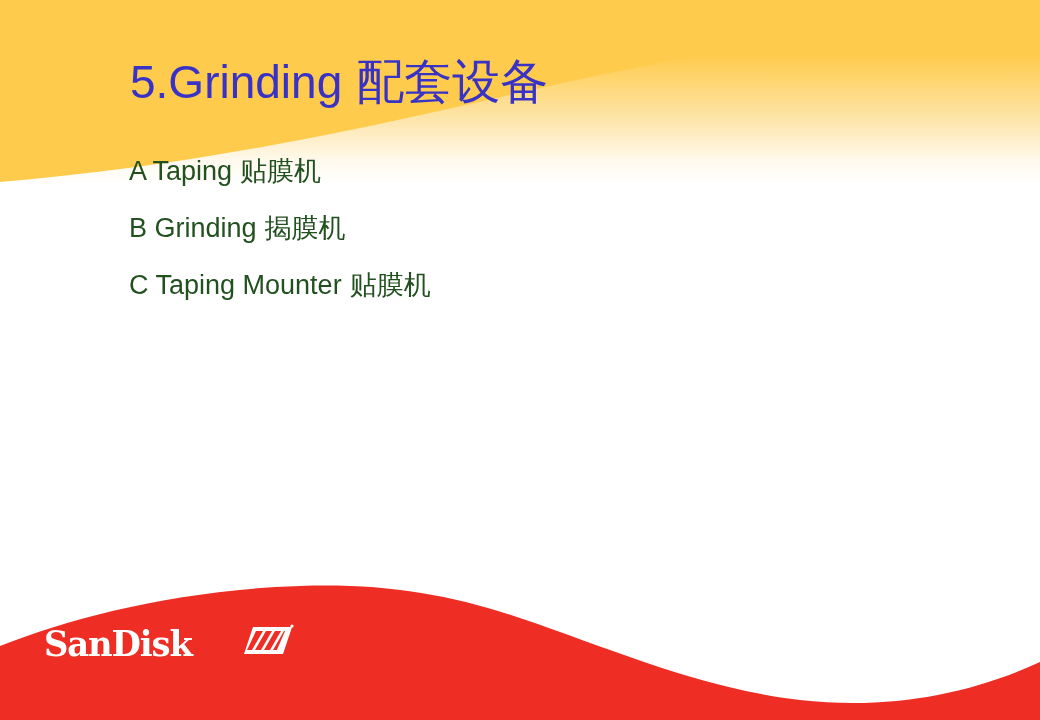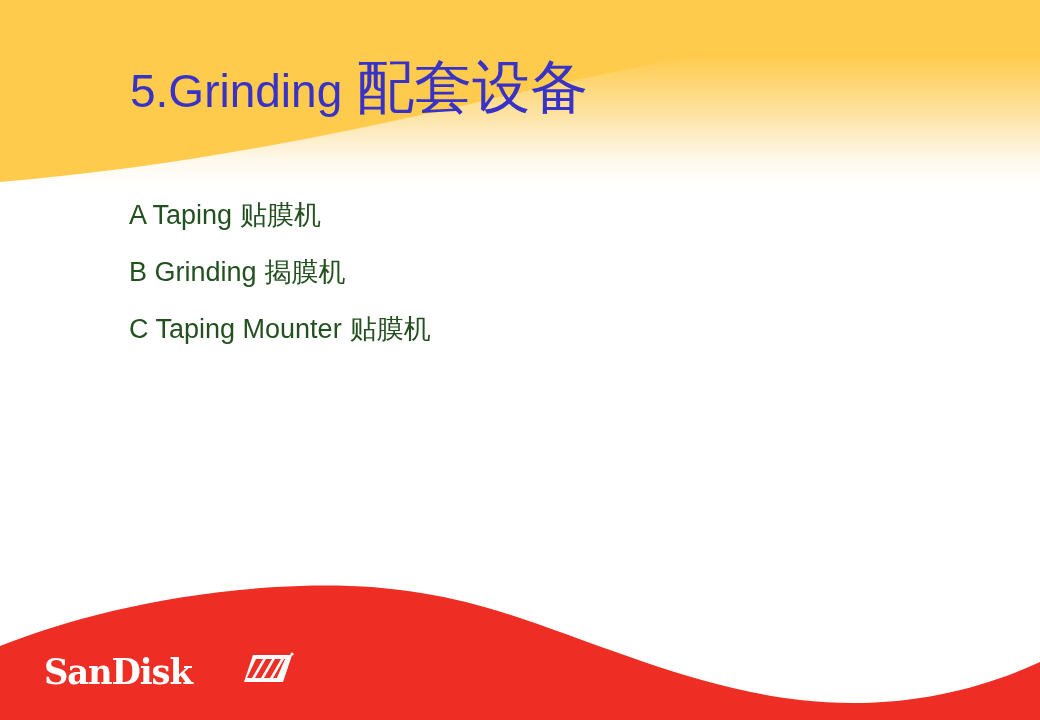--- a/index.html
+++ b/index.html
@@ -43,30 +43,29 @@
     top: 55px;
     font-size: 46px;
     line-height: 1.12;
     font-weight: 400;
     color: #3832c6;
     white-space: nowrap;
     letter-spacing: 0px;
   }
   #slide-title .title-cn {
     font-family: "DejaVu Serif", "Liberation Serif", serif;
-    font-size: 58px;
+    font-size: 48px;
     padding-left: 14px;
   }
 
   #bullet-list {
     position: absolute;
     left: 129px;
     top: 157px;
     width: 830px;
-    margin-top: 44px;
   }
   .bullet-row {
     font-size: 27px;
     line-height: 1.0;
     color: #22501f;
     height: 57px;
     white-space: nowrap;
     display: block;
   }
   .bullet-row .b-en {
@@ -76,21 +75,21 @@
   .bullet-row .b-cn {
     font-family: "DejaVu Serif", "Liberation Serif", serif;
     font-size: 27px;
     padding-left: 8px;
   }
 
   
   #sandisk-logo {
     position: absolute;
     left: 44px;
-    top: 648px;
+    top: 620px;
     z-index: 3;
     height: 46px;
     display: flex;
     align-items: center;
     gap: 36px;
   }
   #sandisk-wordmark {
     font-family: "DejaVu Serif", "Liberation Serif", serif;
     font-weight: bold;
     font-size: 36px;

